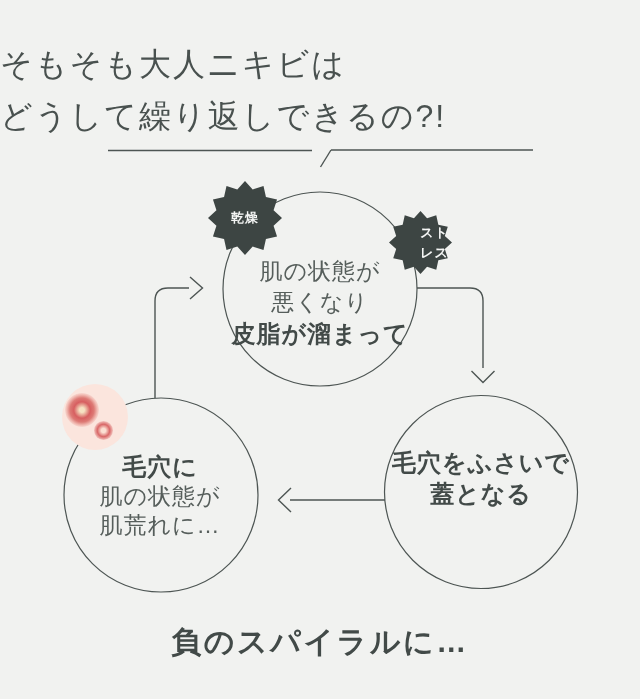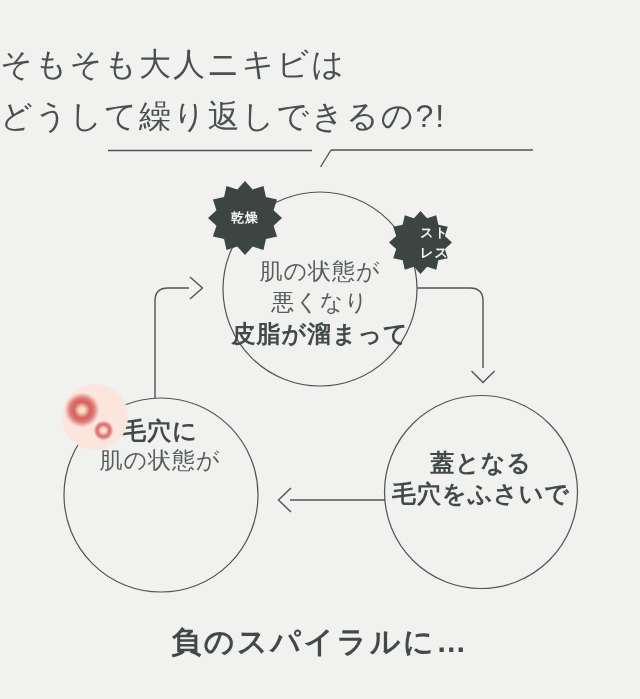--- a/index.html
+++ b/index.html
@@ -35,21 +35,21 @@
   .badge-dry{left:208px;top:181px;width:74px;height:74px;}
   .badge-dry .lbl{font-size:13px;letter-spacing:1px;}
   .badge-stress{left:389px;top:211px;width:63px;height:63px;}
   .badge-stress .lbl{font-size:13px;line-height:20px;letter-spacing:1px;margin-left:28px;}
   .ctext{position:absolute;z-index:3;text-align:center;letter-spacing:1px;}
   .ctext div{white-space:nowrap;}
   .reg{font-size:23px;color:var(--reg);font-weight:400;}
   .bold{font-size:24px;color:var(--bold);font-weight:700;}
   .ctext-top{left:220px;top:256px;width:200px;line-height:31px;}
   .ctext-right{left:361px;top:448px;width:240px;line-height:30.5px;}
-  .ctext-left{left:40px;top:416px;width:240px;line-height:29.5px;}
+  .ctext-left{left:40px;top:452px;width:240px;line-height:29.5px;}
   .acne{
     position:absolute;left:62px;top:384px;width:66px;height:66px;z-index:3;
     border-radius:50%;background:var(--pink);
   }
   .pimple{position:absolute;border-radius:50%;}
   .pimple-lg{
     left:3px;top:9px;width:34px;height:34px;
     background:radial-gradient(circle,#f6e2c2 0%,#f6e2c2 10%,#d75f60 34%,#dd7a75 50%,rgba(228,132,124,0.45) 63%,rgba(251,229,221,0) 74%);
   }
   .pimple-sm{
@@ -110,27 +110,28 @@
     </span>
   </div>
 
   <div class="ctext ctext-top">
     <div class="reg">肌の状態が</div>
     <div class="reg">悪くなり</div>
     <div class="bold">皮脂が溜まって</div>
   </div>
 
   <div class="ctext ctext-right">
+    <div class="bold">毛穴をふさいで</div>
     <div class="bold">蓋となる</div>
-    <div class="bold">毛穴をふさいで</div>
   </div>
 
   <div class="ctext ctext-left">
     <div class="bold">毛穴に</div>
     <div class="reg">肌の状態が</div>
+    <div class="reg">肌荒れに…</div>
   </div>
 
   <div class="acne">
     <div class="pimple pimple-lg"></div>
     <div class="pimple pimple-sm"></div>
   </div>
 
   <div class="footer">負のスパイラルに…</div>
 
 </div>

